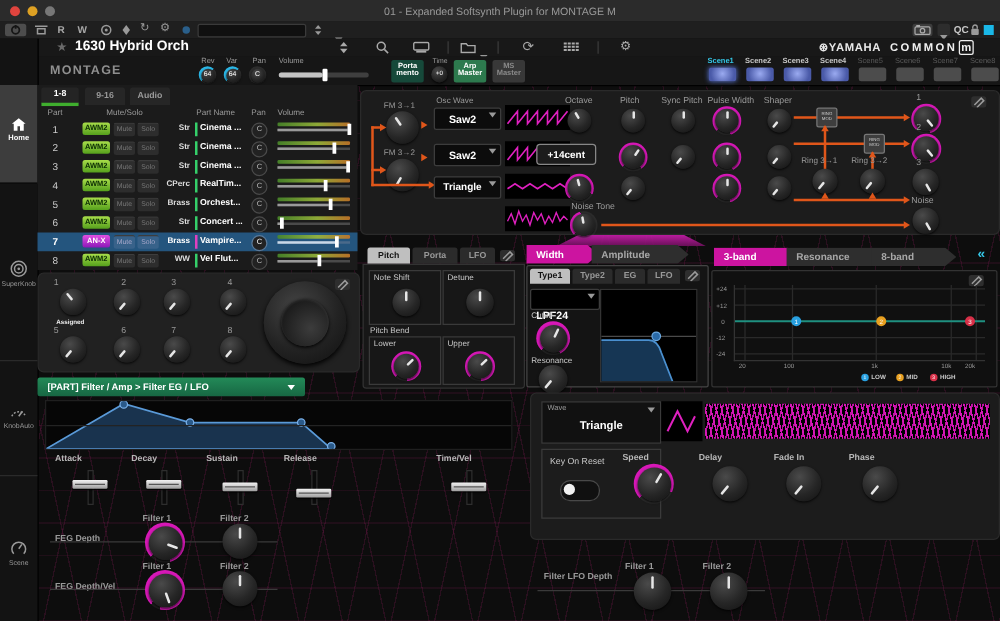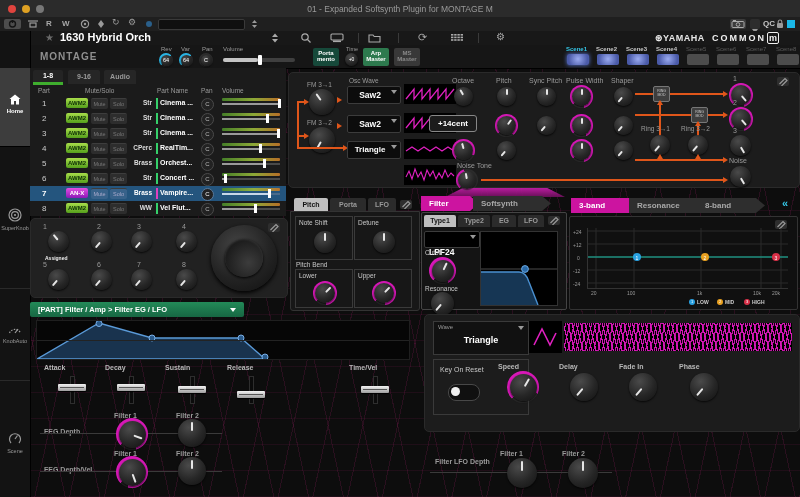--- a/index.html
+++ b/index.html
@@ -762,22 +762,22 @@
     <span class="lbl" style="left:3px;top:2px;font-size:6.5px;color:#c8c8c8;">Upper</span>
     <div class="ring" style="left:17px;top:11px;width:24px;height:24px;background:conic-gradient(from 225deg,#d818b8 0 310deg,rgba(255,255,255,.07) 310deg);">
         <div class="knob" style="inset:2px;">
           <div class="ptr" style="transform:rotate(45deg)"></div>
         </div>
       </div>
   </div>
 </div>
 
 <div class="abs" style="left:421px;top:196px;width:146px;height:114px;">
-  <div class="atab on" style="left:0;top:0;width:36px;"><span>Filter</span></div>
-  <div class="atab" style="left:52px;top:0;width:56px;"><span>Softsynth</span></div>
+  <div class="atab on" style="left:0;top:0;width:36px;"><span>Width</span></div>
+  <div class="atab" style="left:52px;top:0;width:56px;"><span>Amplitude</span></div>
   <div class="abs" style="left:0;top:16px;width:144px;height:96px;background:#141414;border:1px solid #444;border-radius:2px;"></div>
   <div class="tabp on" style="left:3px;top:19px;width:32px;height:12px;line-height:12px;"><span>Type1</span></div>
   <div class="tabp" style="left:37px;top:19px;width:32px;height:12px;line-height:12px;"><span>Type2</span></div>
   <div class="tabp" style="left:71px;top:19px;width:24px;height:12px;line-height:12px;"><span>EG</span></div>
   <div class="tabp" style="left:97px;top:19px;width:26px;height:12px;line-height:12px;"><span>LFO</span></div>
   <div class="abs" style="left:127px;top:20px;width:12px;height:9px;background:#2e2e2e;border-radius:2px;">
     <svg width="12" height="9" viewBox="0 0 12 9">
         <path d="M2.5 7 L8 1.5 L10 3.5 L4.5 9" fill="none" stroke="#9a9a9a" stroke-width="1.2"></path>
       </svg>
   </div>

